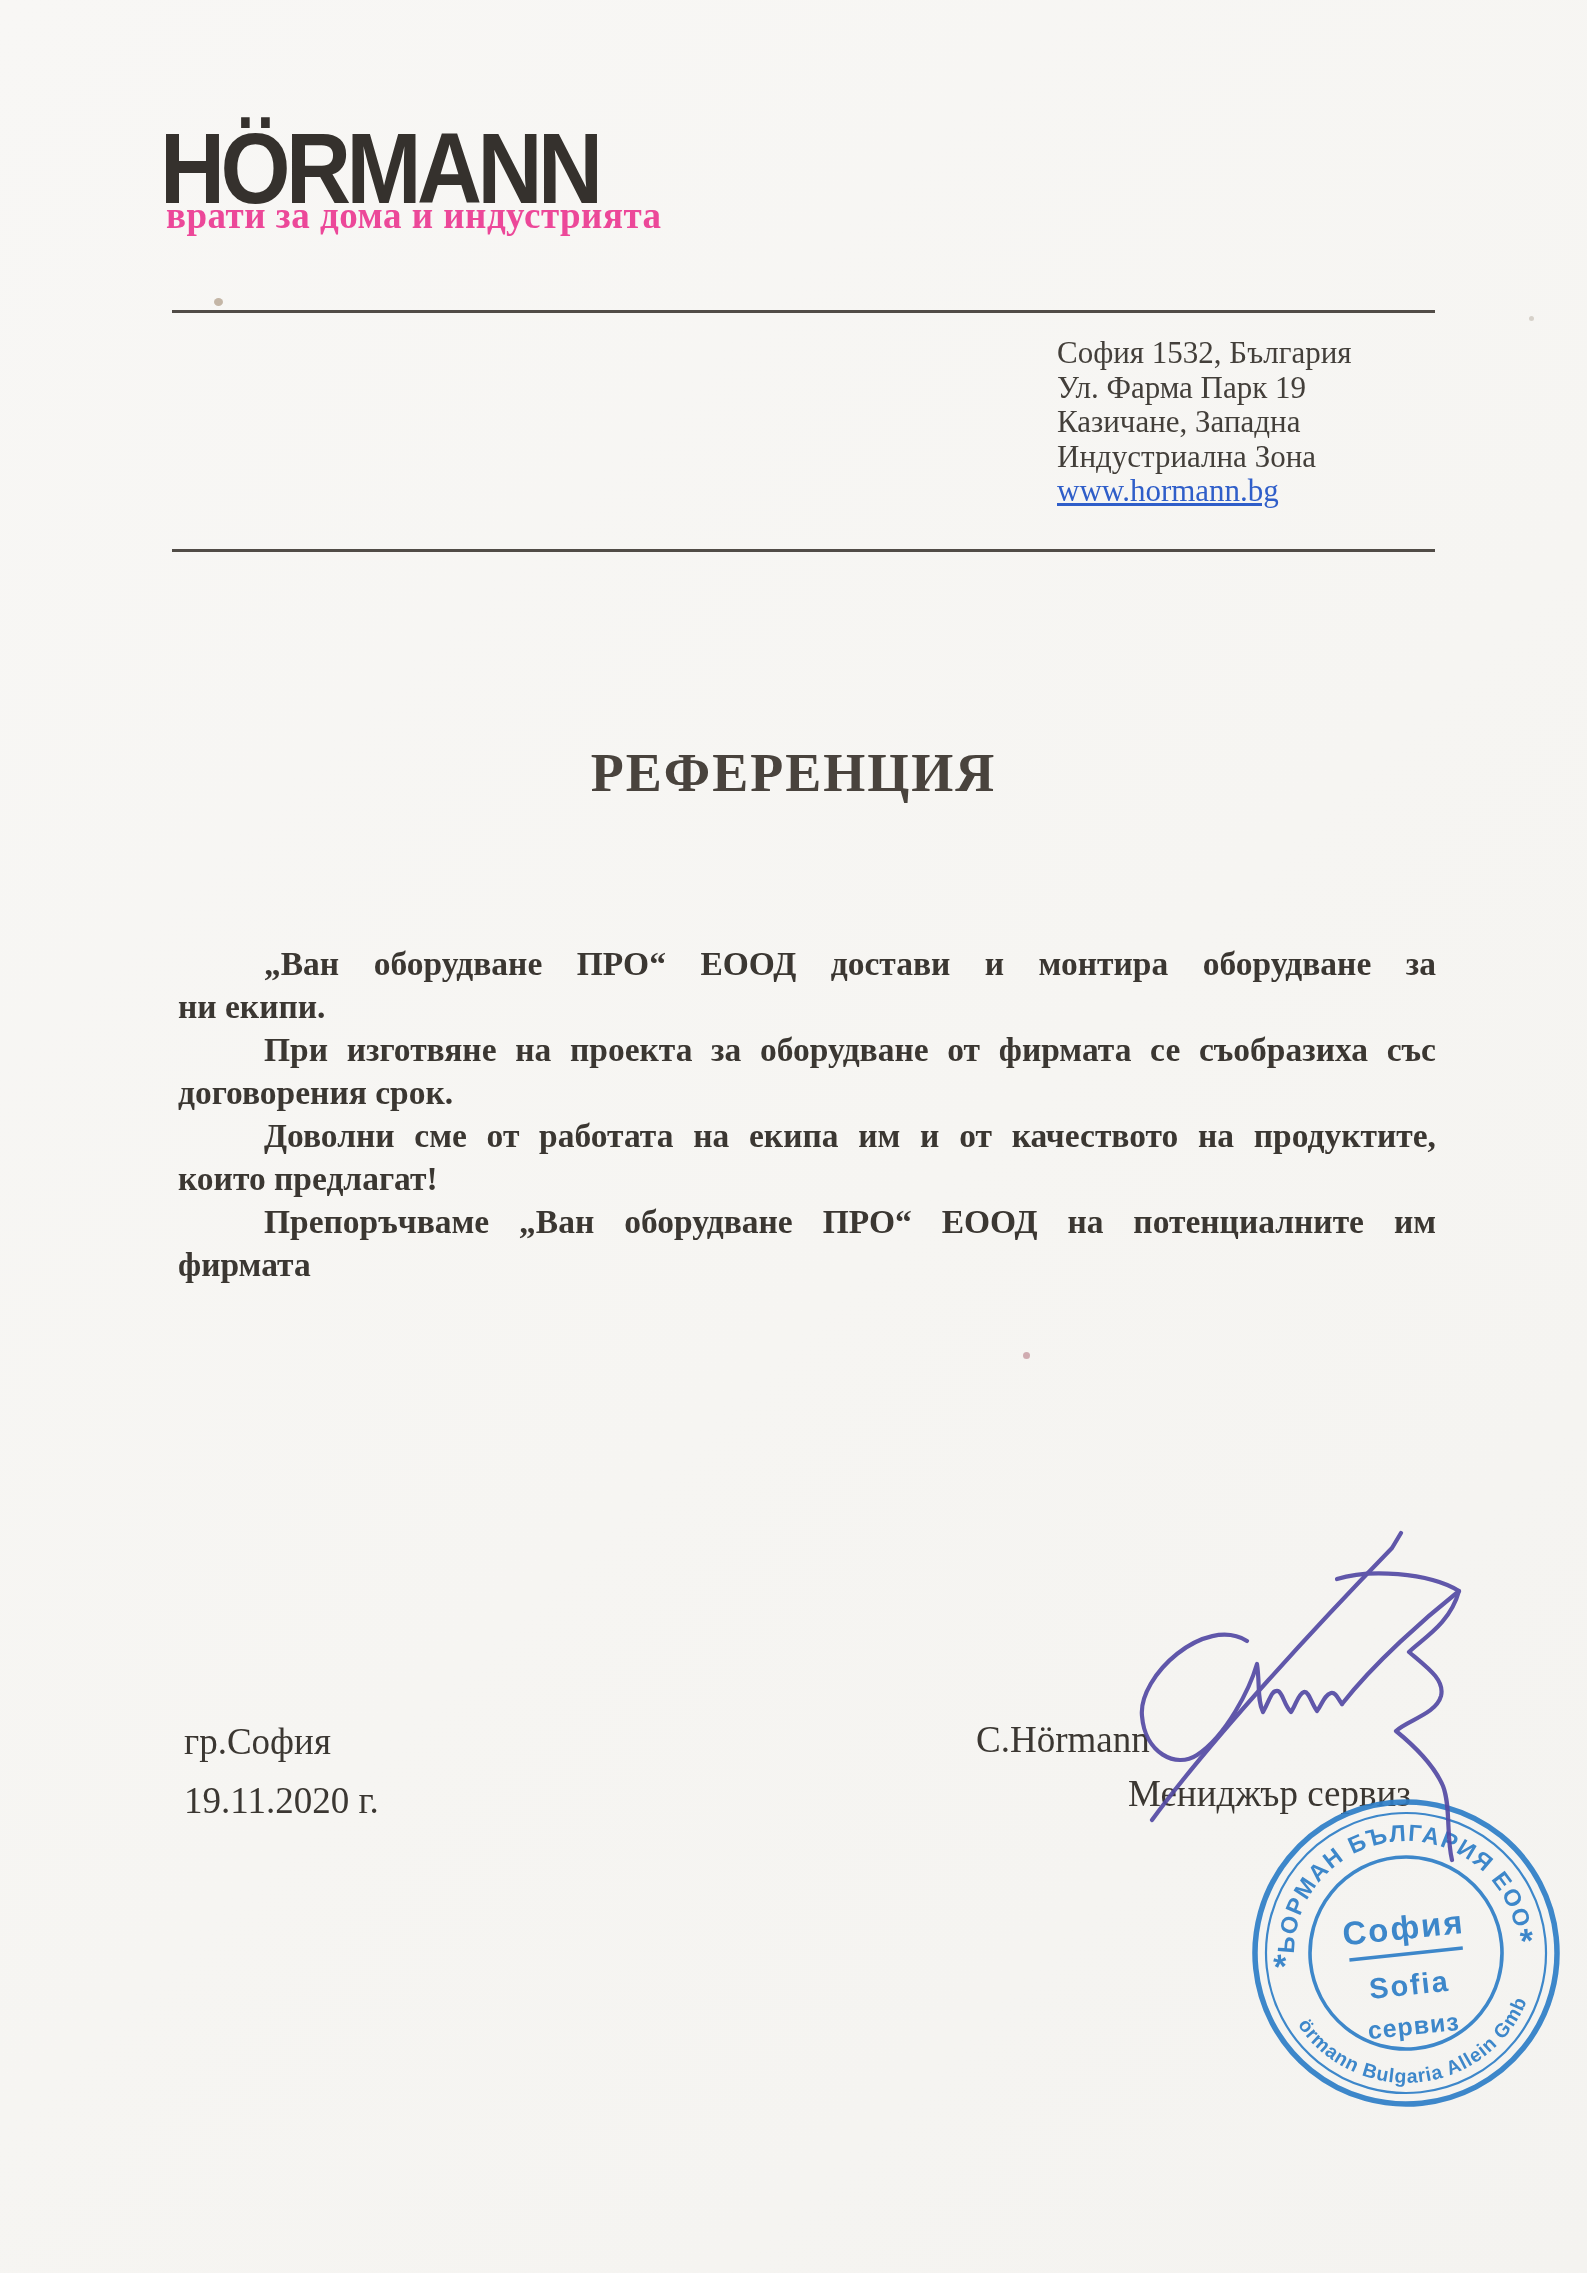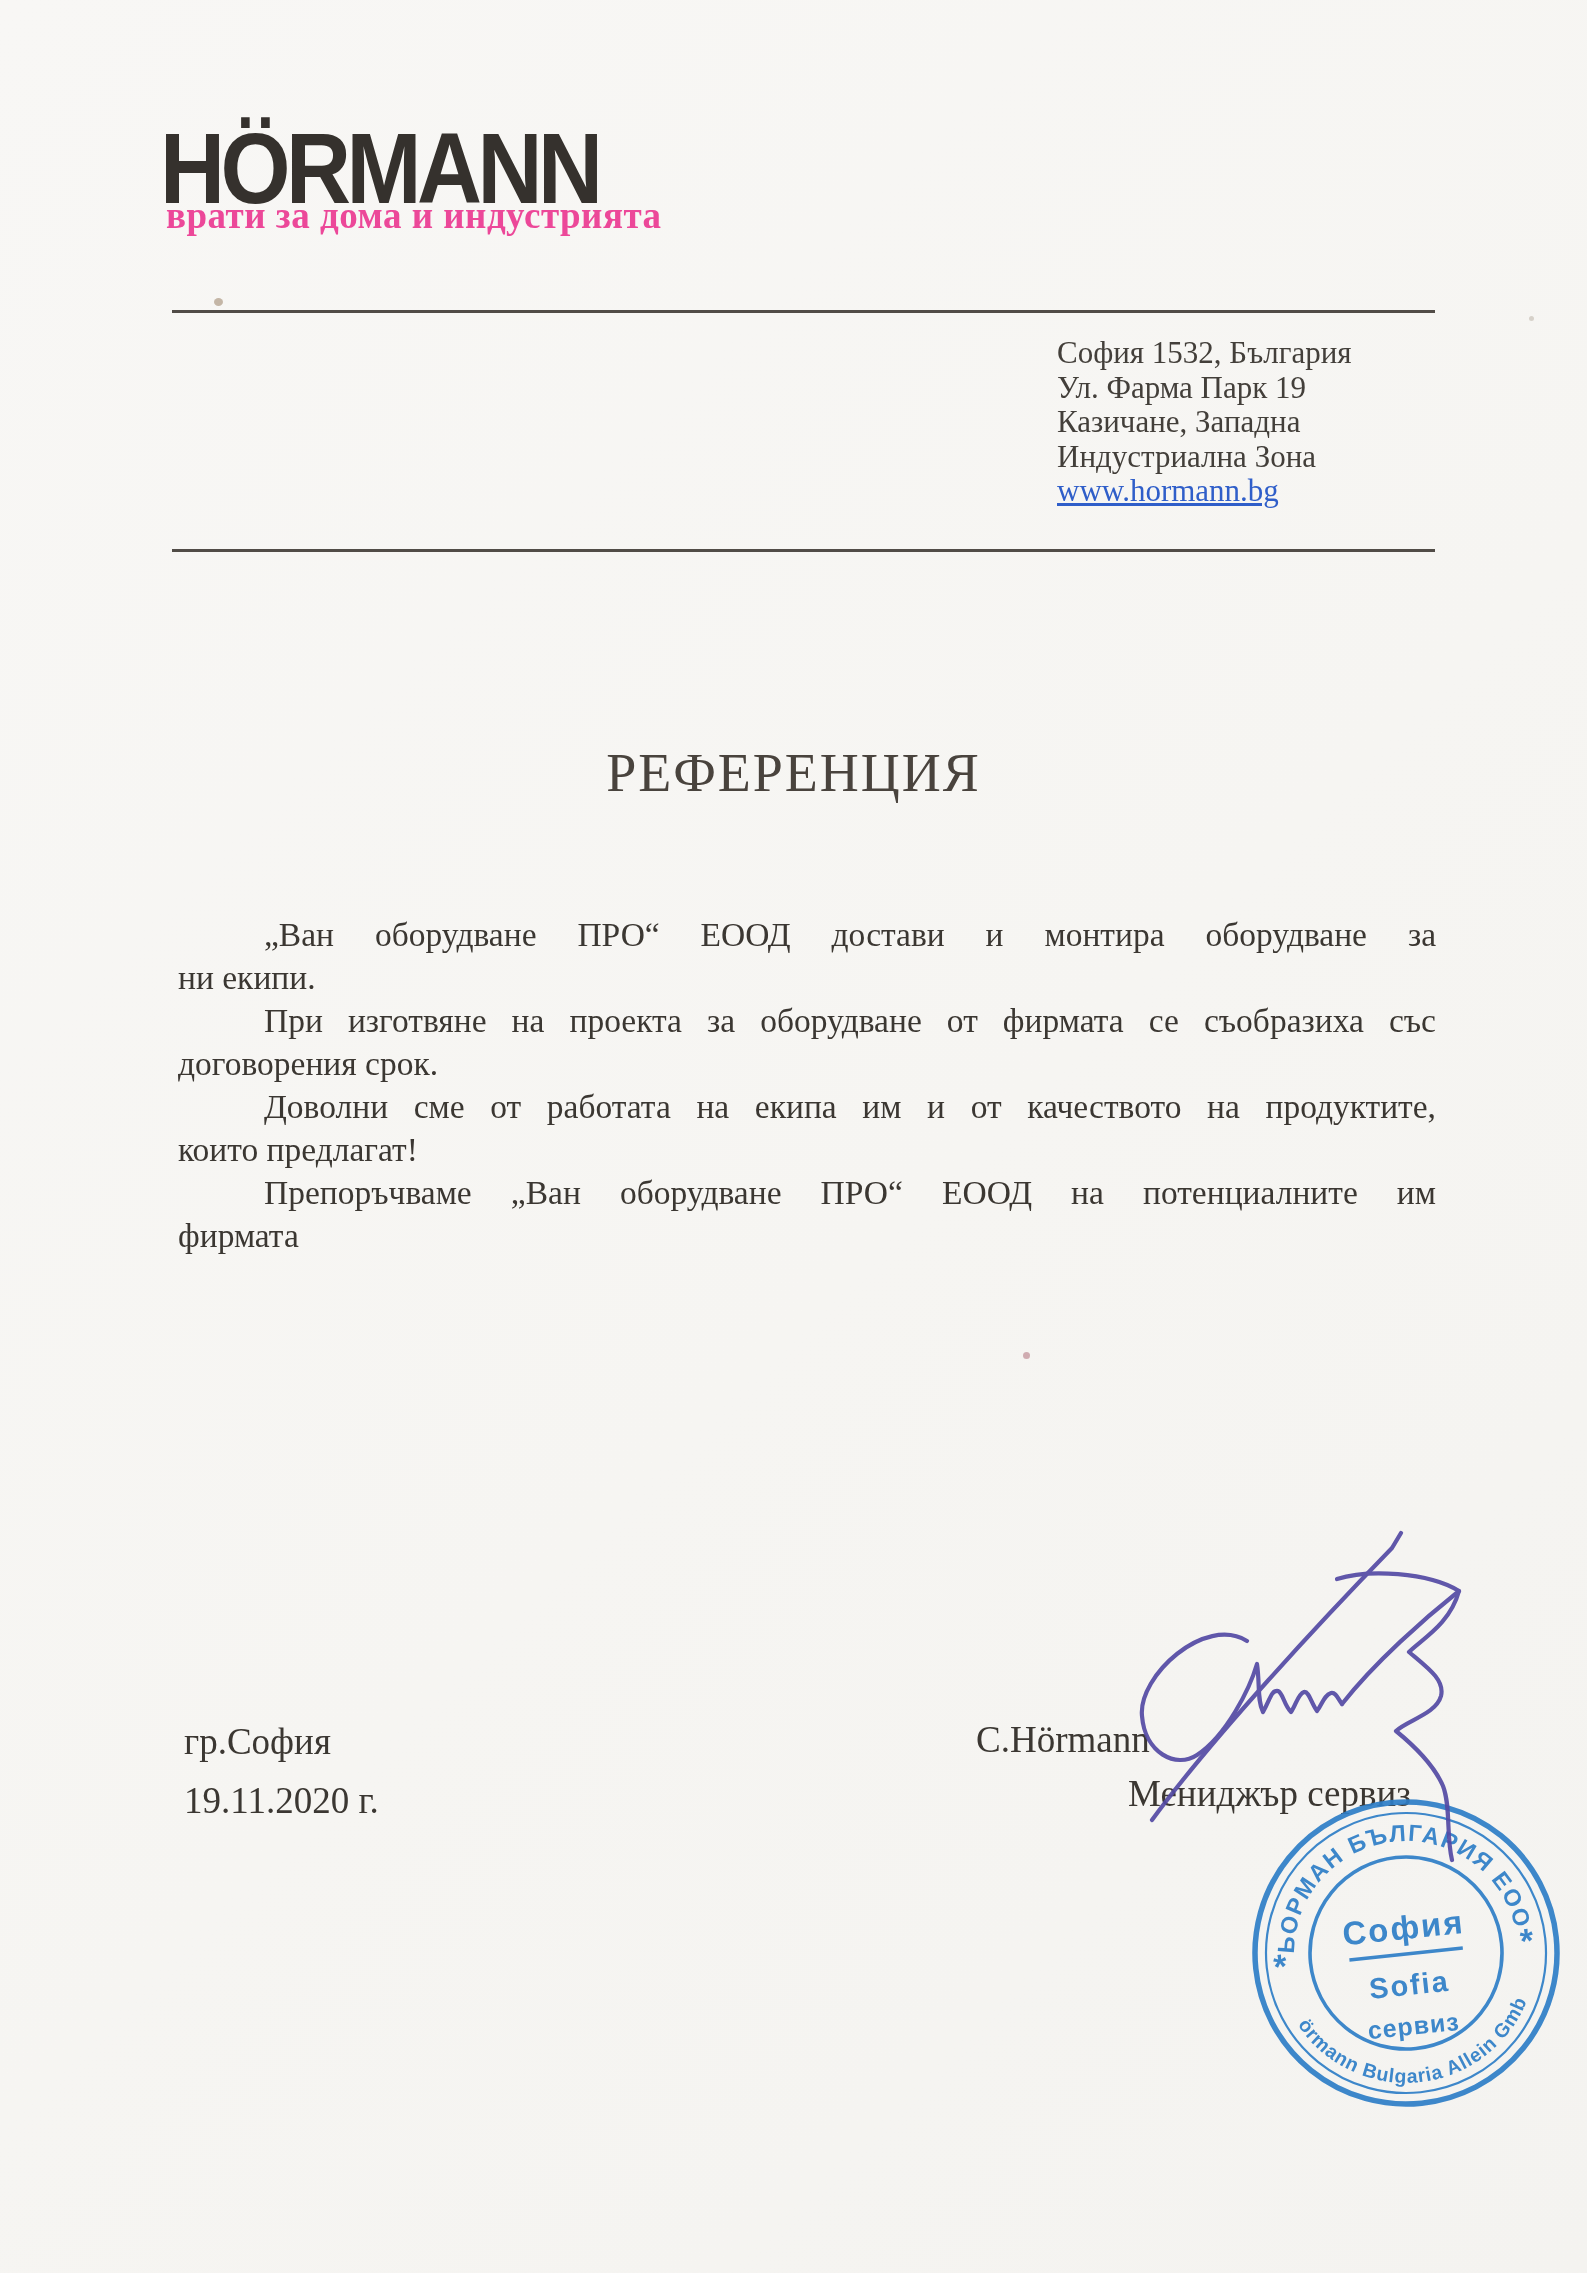--- a/index.html
+++ b/index.html
@@ -25,24 +25,24 @@
   }
   .rule{left:172px;width:1263px;height:3px;background:#514c47;}
   .rule-1{top:310px;}
   .rule-2{top:549px;}
   
   .address{left:1057px;top:336px;font-size:31px;line-height:34.5px;color:#433f3a;}
   .address a{color:#2f5ec9;text-decoration:underline;}
   
   .doc-title{
     left:0;top:742px;width:100%;text-align:center;
-    font-weight:normal;font-size:54px;letter-spacing:2px;color:#49433d;
+    font-weight:bold;font-size:54px;letter-spacing:2px;color:#49433d;
   }
   
-  .body-text{left:178px;top:913px;width:1258px;font-size:33.5px;color:#3b3732;}
+  .body-text{left:178px;top:942px;width:1258px;font-size:33.5px;color:#3b3732;font-weight:bold;}
   .line{height:43px;line-height:43px;text-align:justify;text-align-last:justify;-moz-text-align-last:justify;}
   .line.indent{padding-left:86px;}
   .line.last{text-align:right;text-align-last:left;-moz-text-align-last:left;}
   
   .place-date{left:184px;top:1712px;font-size:37px;line-height:59px;color:#3b3732;}
   .signer-name{left:976px;top:1718px;font-size:37px;line-height:44px;color:#3b3732;}
   .signer-title{left:1128px;top:1772px;font-size:37px;line-height:44px;color:#3b3732;}
   
   .stamp{left:1248px;top:1795px;width:316px;height:316px;opacity:0.92;}
   .stamp text{font-family:"Liberation Sans","DejaVu Sans",sans-serif;}

